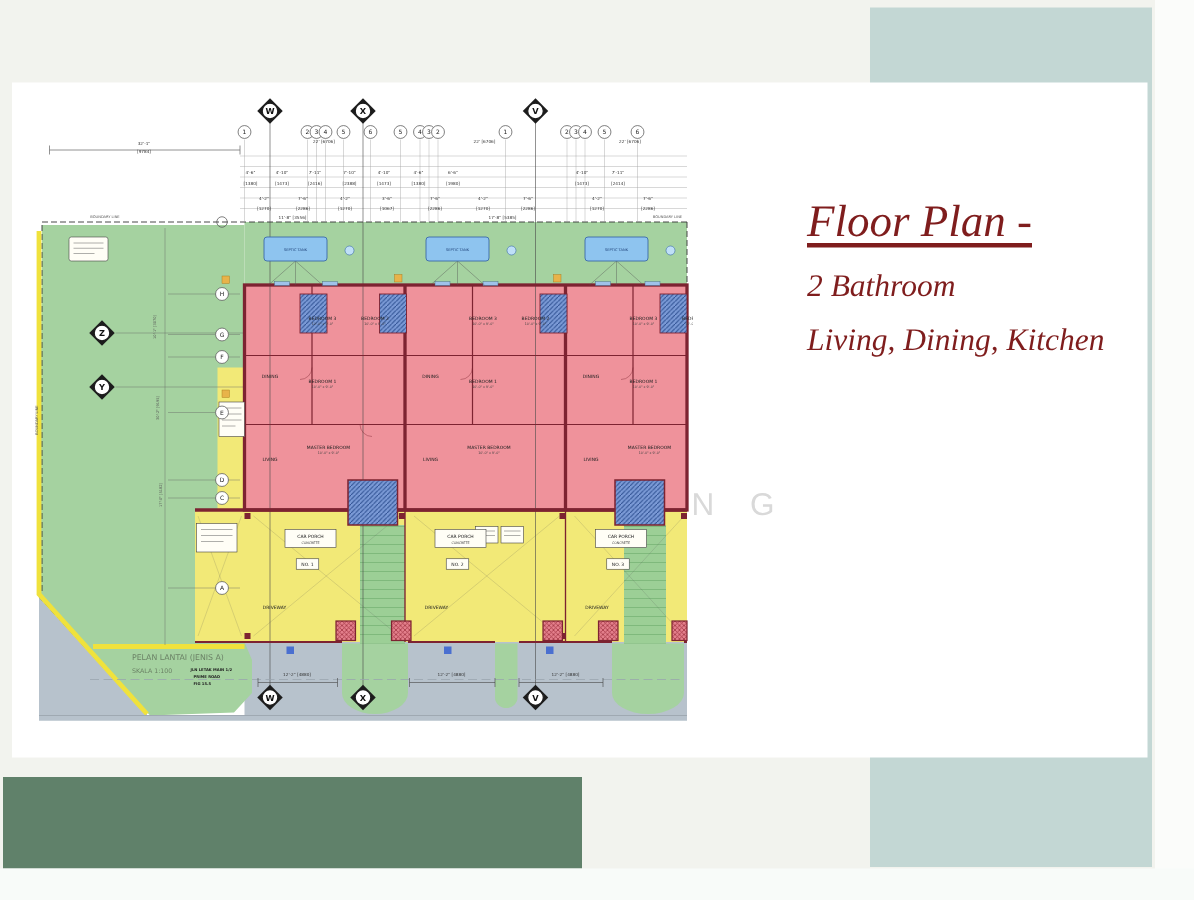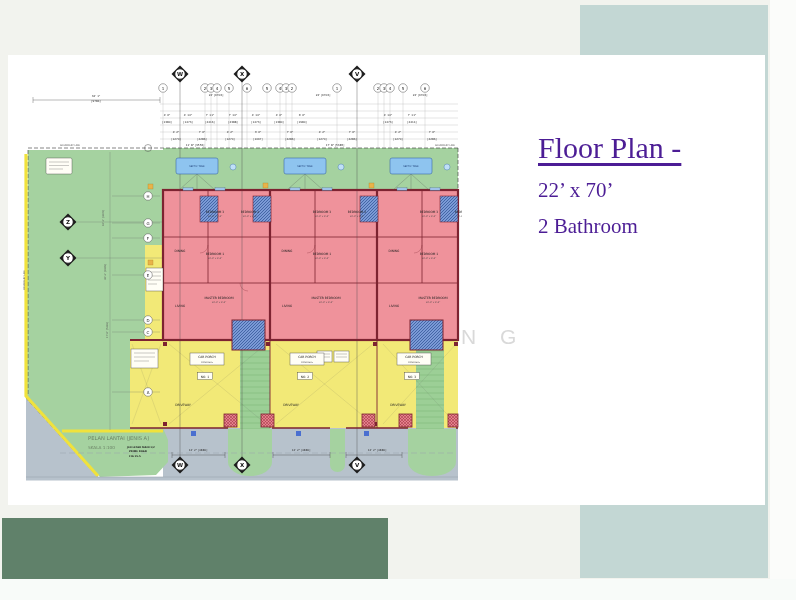--- a/index.html
+++ b/index.html
@@ -7,21 +7,21 @@
     width:796px;height:600px;position:relative;overflow:hidden;
     background:#f2f3ee;
     font-family:"Liberation Sans",sans-serif;
   }
   .accent-band{position:absolute;left:580px;top:5px;width:188px;height:573px;background:#c3d7d4;}
   .right-margin{position:absolute;left:770px;top:0;width:26px;height:600px;background:#fbfcfa;}
   .card{position:absolute;left:8px;top:55px;width:757px;height:450px;background:#ffffff;}
   .green-block{position:absolute;left:2px;top:518px;width:386px;height:61px;background:#60816a;}
   .bottom-strip{position:absolute;left:0;top:579px;width:796px;height:21px;background:#f8fbf9;}
   .plan-wrap{position:absolute;left:18px;top:56px;width:444px;height:432px;}
-  .info{position:absolute;left:538px;top:131px;color:#4c1d95;font-family:"Liberation Serif",serif;}
+  .info{position:absolute;left:538px;top:131px;color:#7f1d1d;font-family:"Liberation Serif",serif;font-style:italic;}
   .info .t{font-size:30px;line-height:1.1;text-decoration:underline;text-underline-offset:5px;margin-bottom:14px;}
   .info .t2{margin-bottom:16px;}
   .info .s{font-size:21px;line-height:1.15;margin-bottom:12px;}
   .wm{position:absolute;top:325px;font-size:21px;color:#d9d9d9;font-family:"Liberation Sans",sans-serif;}
   .wm-n{left:461px;} .wm-g{left:500px;}
 
   
   .bub{fill:#fff;stroke:#555;stroke-width:.5;}
   .lblbox{fill:#fffef6;stroke:#444;stroke-width:.4;}
   .septic{fill:#8ec4ef;stroke:#3b6aa8;stroke-width:.6;}
@@ -407,18 +407,18 @@
           <rect x="-6" y="-6" width="12" height="12" transform="rotate(45)" fill="#1c1c1c"></rect>
           <circle r="5.2" fill="#fff" stroke="#1c1c1c" stroke-width="0.8"></circle>
           <text y="2" text-anchor="middle" class="t5">Y</text>
         </g>
       </g>
 </svg>
 </div>
 
 <div class="info">
   <div class="t">Floor Plan -</div>
-  <div class="s">22’ x 70’</div>
   <div class="s">2 Bathroom</div>
+  <div class="s">Living, Dining, Kitchen</div>
 </div>
 
 <div class="wm wm-n">N</div>
 <div class="wm wm-g">G</div>
 
 </body></html>

